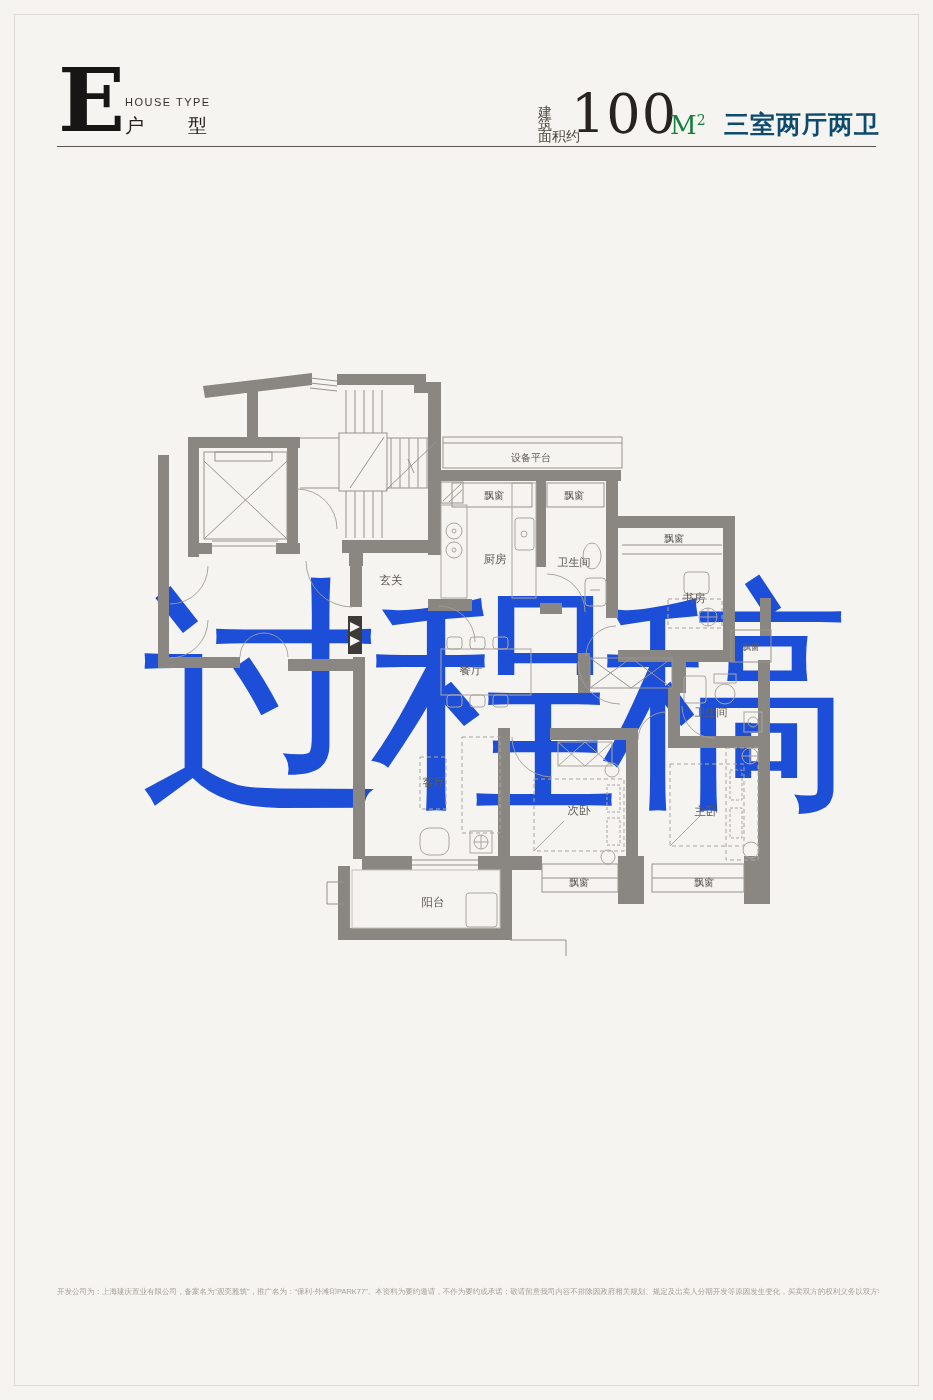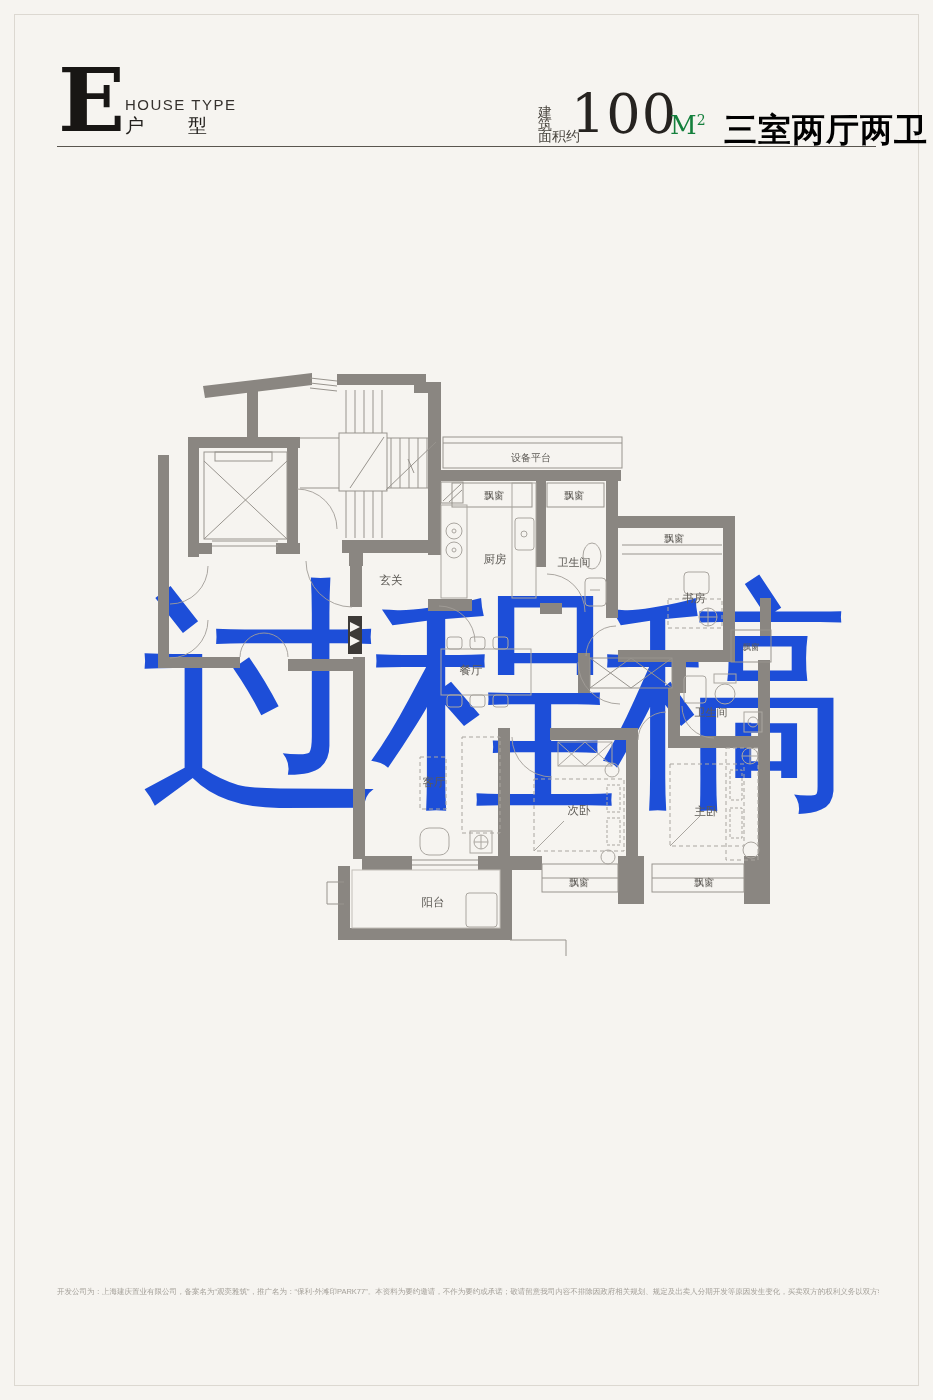--- a/index.html
+++ b/index.html
@@ -7,38 +7,38 @@
     position:relative;width:933px;height:1400px;margin:0 auto;
     background:#f6f4f0;overflow:hidden;
     font-family:"Liberation Sans",sans-serif;color:#2a2725;
   }
   .frame{position:absolute;left:14px;top:14px;right:14px;bottom:14px;
     border:1px solid #dcd8d1;pointer-events:none;}
   
   .type-letter{position:absolute;left:58px;top:56px;
     font-family:"DejaVu Serif","Liberation Serif",serif;font-weight:700;
     font-size:88px;line-height:1;color:#181614;}
-  .type-en{position:absolute;left:125px;top:96px;font-size:15px;
+  .type-en{position:absolute;left:125px;top:96px;font-size:11px;
     letter-spacing:1.5px;color:#35312d;}
   .type-cn{position:absolute;left:125px;top:113px;width:82px;
     display:flex;justify-content:space-between;font-size:19px;color:#23201d;}
   .header-rule{position:absolute;left:57px;top:146px;width:819px;height:1px;
     background:#59554f;}
   .area-prefix{position:absolute;left:538px;top:106px;font-size:14px;
     line-height:12px;color:#4a463f;}
   .area-prefix .jz{display:flex;justify-content:space-between;width:29px;}
   .area-value{position:absolute;left:571px;top:88px;
     font-family:"DejaVu Serif","Liberation Serif",serif;
     font-size:54px;line-height:54px;color:#262320;letter-spacing:1px;}
   .area-unit{position:absolute;left:670px;top:110px;
     font-family:"DejaVu Serif","Liberation Serif",serif;
     font-size:26px;color:#15803d;}
   .area-unit sup{font-size:14px;vertical-align:9px;}
-  .rooms-summary{position:absolute;left:724px;top:108px;font-size:33px;
-    font-weight:700;letter-spacing:1px;color:#000000;}
+  .rooms-summary{position:absolute;left:724px;top:108px;font-size:25px;
+    font-weight:700;letter-spacing:1px;color:#0c4a6e;}
   
   .watermark{position:absolute;left:138px;top:572px;z-index:1;
     font-family:"DejaVu Serif","Liberation Serif",serif;
     font-size:250px;line-height:1;letter-spacing:-18px;
     color:#1d4ed8;white-space:nowrap;pointer-events:none;}
   
   svg.plan{position:absolute;left:0;top:0;z-index:2;}
   .room-label{font-family:"Liberation Sans",sans-serif;fill:#5d5a55;}
   
   .footer{position:absolute;left:57px;top:1286px;width:822px;z-index:3;

